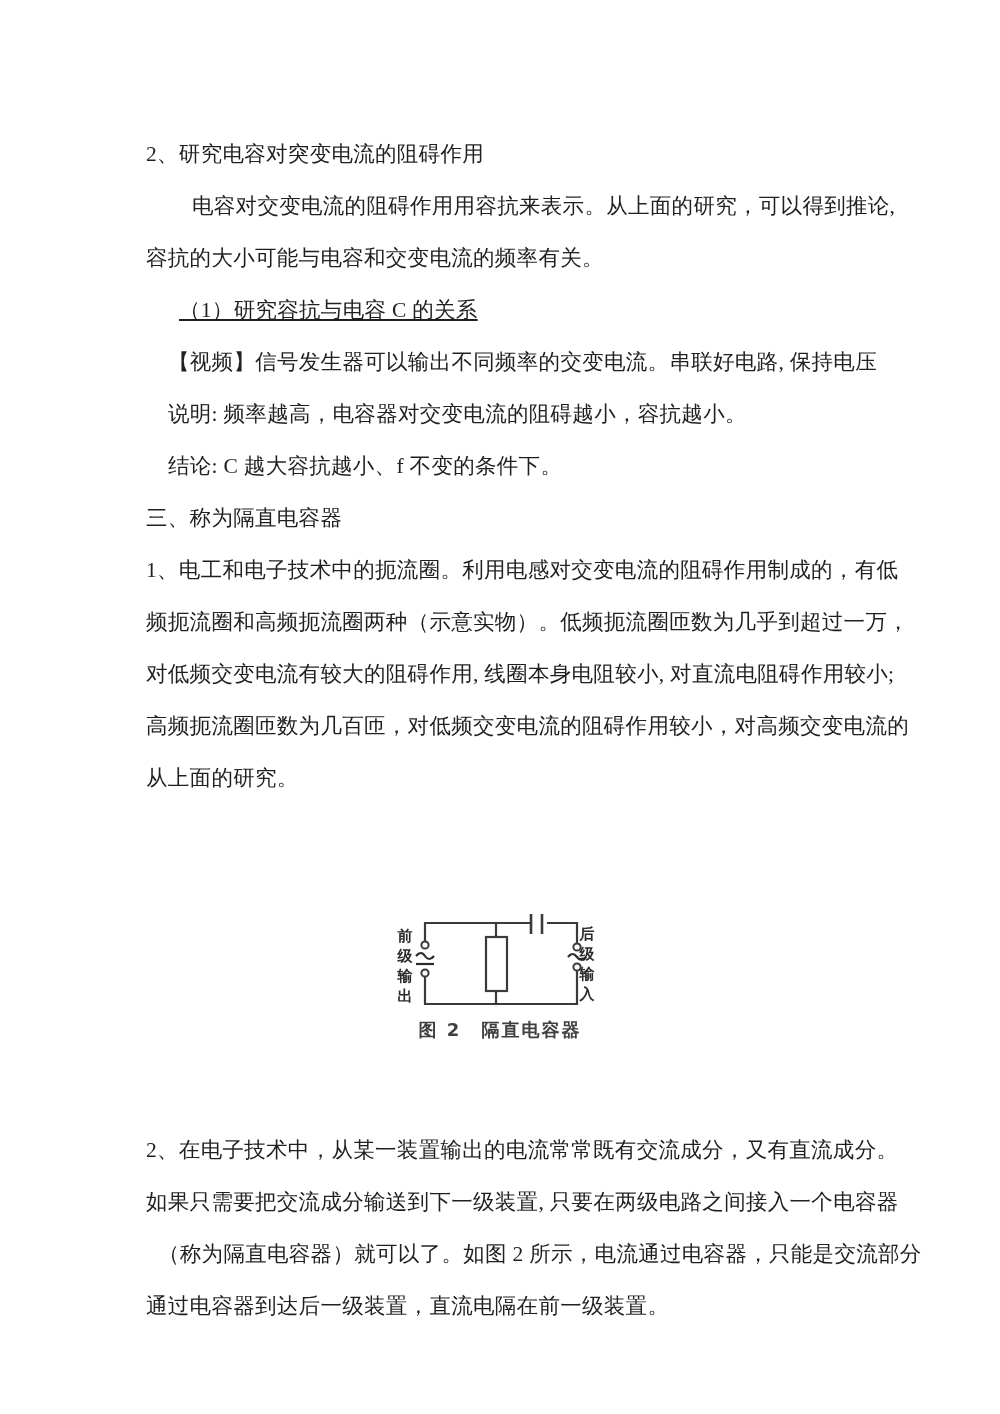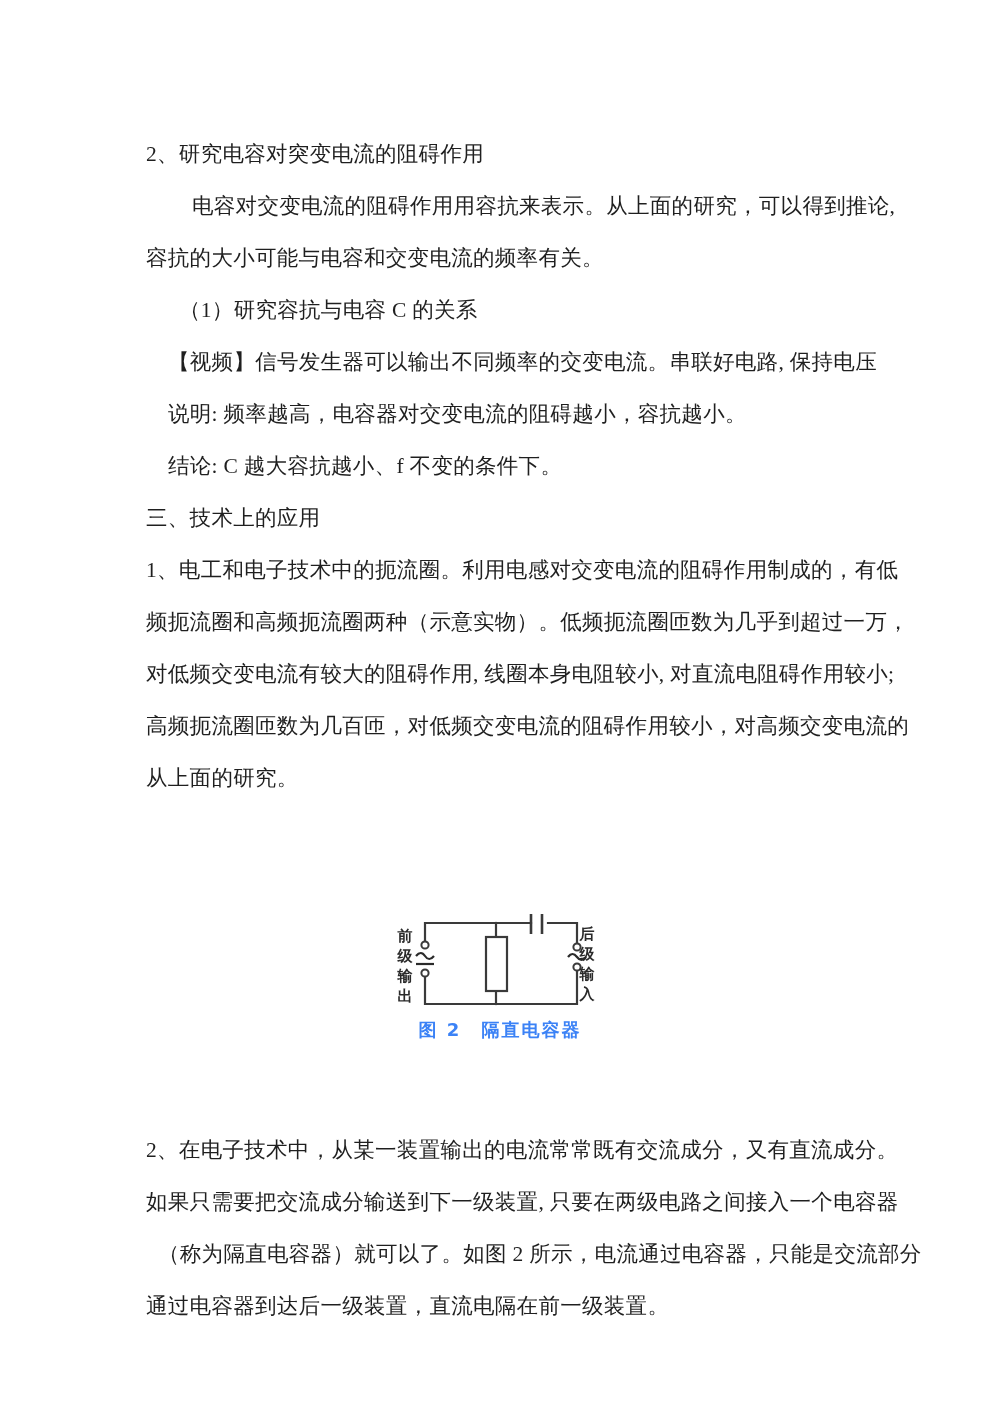--- a/index.html
+++ b/index.html
@@ -30,21 +30,21 @@
   }
   .line {
     font-size: 21.5px;
     line-height: 52px;
     letter-spacing: 0.3px;
     white-space: nowrap;
     color: #1f1f1f;
   }
   .ind-0  { text-indent: 0; }
   .ind-1  { padding-left: 22px; }
-  .ind-15 { padding-left: 33px; }
+  .ind-15 { padding-left: 33px; text-decoration: underline; }
   .ind-2  { padding-left: 46px; }
   .ind-paren { padding-left: 12px; }
 
   
   .figure {
     position: absolute;
     left: 0;
     top: 912px;
     width: 1000px;
     height: 148px;
@@ -72,39 +72,39 @@
 
   .fig-caption {
     position: absolute;
     left: 0;
     top: 106px;
     width: 1000px;
     text-align: center;
     font-size: 18px;
     font-weight: bold;
     letter-spacing: 2px;
-    color: #3b82f6;
+    color: #404040;
     font-family: "DejaVu Sans", "Liberation Sans", sans-serif;
   }
 </style>
 </head>
 <body>
 
 <div class="page">
 
   <div class="content">
 
     <div class="line ind-0">2、研究电容对突变电流的阻碍作用</div>
     <div class="line ind-2">电容对交变电流的阻碍作用用容抗来表示。从上面的研究，可以得到推论,</div>
     <div class="line ind-0">容抗的大小可能与电容和交变电流的频率有关。</div>
     <div class="line ind-15">（1）研究容抗与电容 C 的关系</div>
     <div class="line ind-1">【视频】信号发生器可以输出不同频率的交变电流。串联好电路, 保持电压</div>
     <div class="line ind-1">说明: 频率越高，电容器对交变电流的阻碍越小，容抗越小。</div>
     <div class="line ind-1">结论: C 越大容抗越小、f 不变的条件下。</div>
-    <div class="line ind-0">三、技术上的应用</div>
+    <div class="line ind-0">三、称为隔直电容器</div>
     <div class="line ind-0">1、电工和电子技术中的扼流圈。利用电感对交变电流的阻碍作用制成的，有低</div>
     <div class="line ind-0">频扼流圈和高频扼流圈两种（示意实物）。低频扼流圈匝数为几乎到超过一万，</div>
     <div class="line ind-0">对低频交变电流有较大的阻碍作用, 线圈本身电阻较小, 对直流电阻碍作用较小;</div>
     <div class="line ind-0">高频扼流圈匝数为几百匝，对低频交变电流的阻碍作用较小，对高频交变电流的</div>
     <div class="line ind-0">从上面的研究。</div>
 
   </div>
 
   <div class="figure">
 

